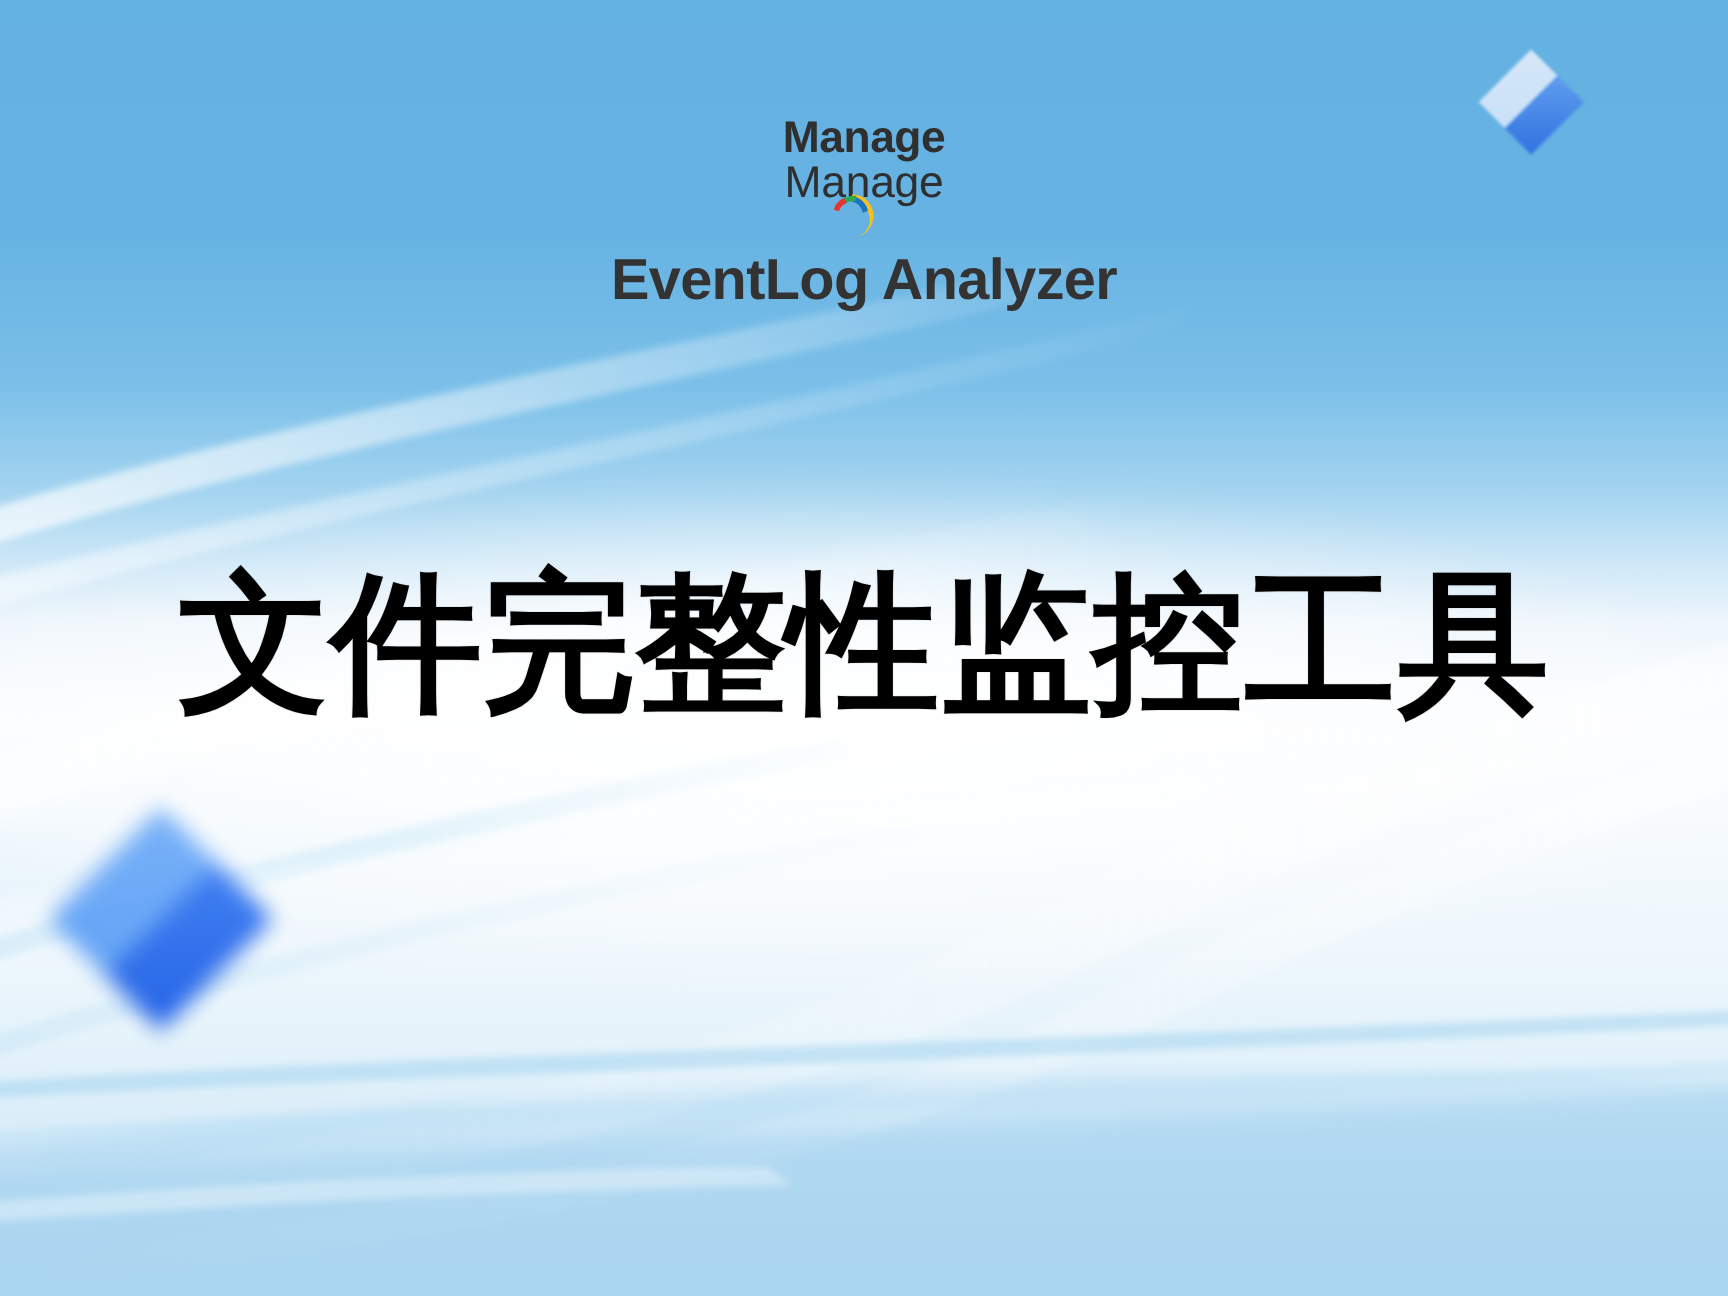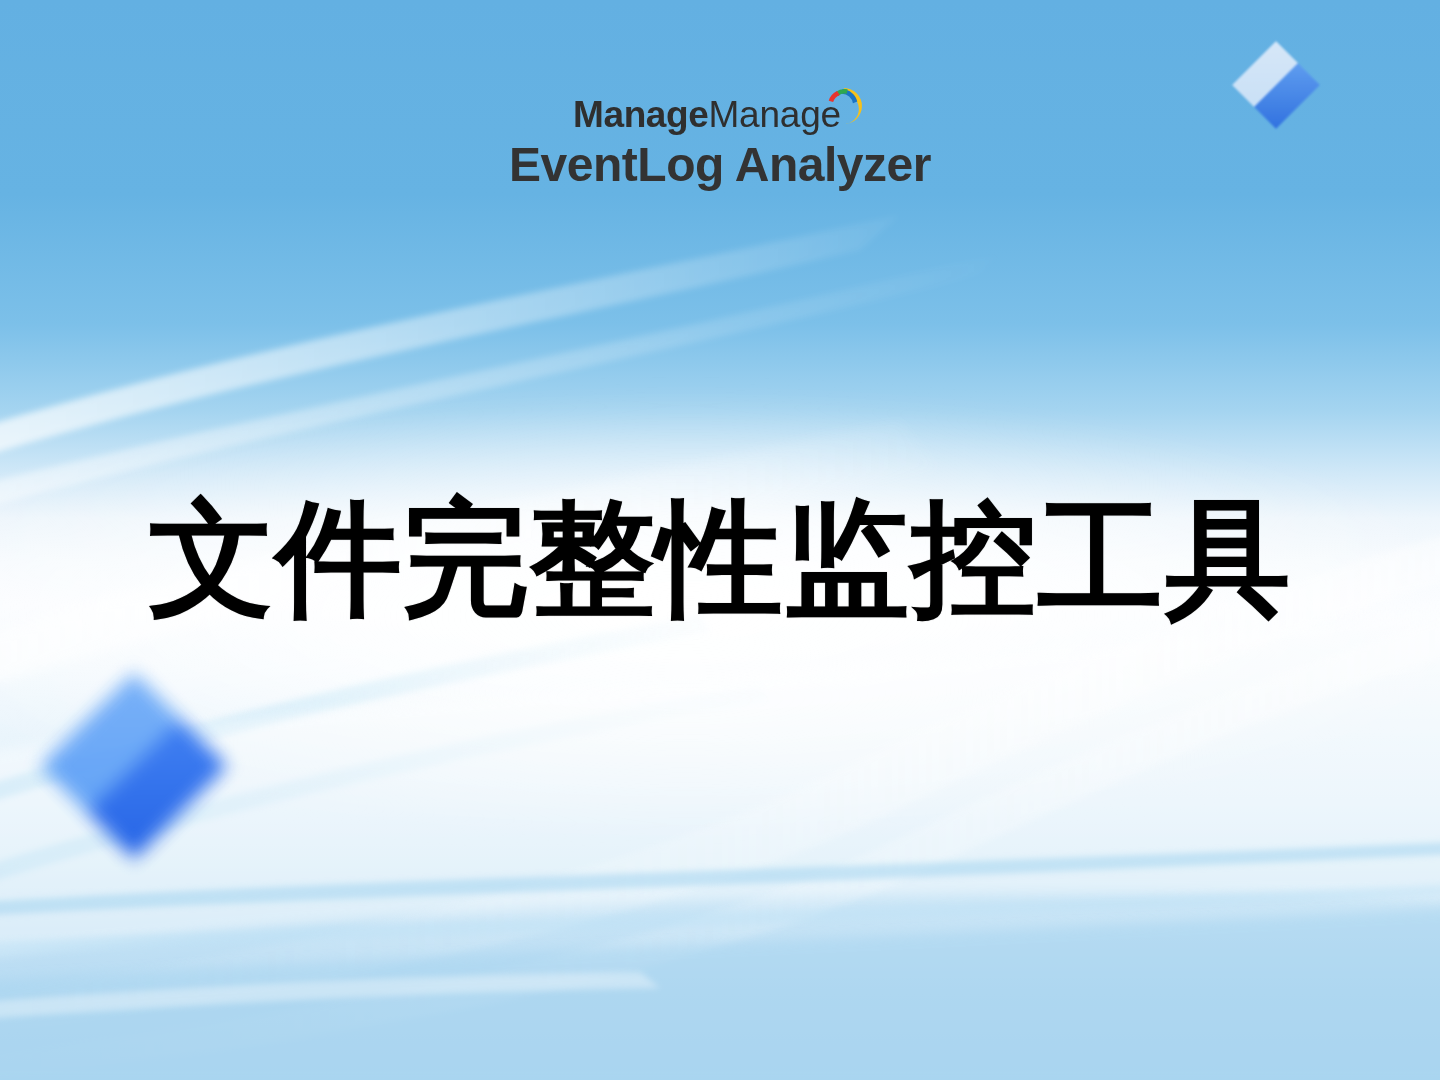--- a/index.html
+++ b/index.html
@@ -101,23 +101,24 @@
   #logo-block {
     position: absolute;
     left: 0;
     top: 96px;
     width: 1440px;
     text-align: center;
     user-select: none;
   }
   #brand-row {
     display: inline-flex;
-    align-items: flex-start;
+    align-items: center;
     justify-content: center;
     line-height: 1;
+    flex-direction: column;
   }
   .brand-manage {
     font-size: 37px;
     font-weight: 700;
     letter-spacing: -0.4px;
     color: #2f2f2f;
   }
   .brand-engine {
     font-size: 37px;
     font-weight: 400;
@@ -147,21 +148,20 @@
     width: 1440px;
     text-align: center;
     font-size: 126px;
     font-weight: 700;
     line-height: 1.05;
     letter-spacing: 1px;
     color: #000000;
     text-shadow: 0 0 1px rgba(0,0,0,0.35);
     white-space: nowrap;
     user-select: none;
-    margin-top: 23px;
   }
 </style>
 </head>
 <body>
 
 <div id="slide">
 
   <div class="bg-base"></div>
 
   <div class="bg-glow"></div>

